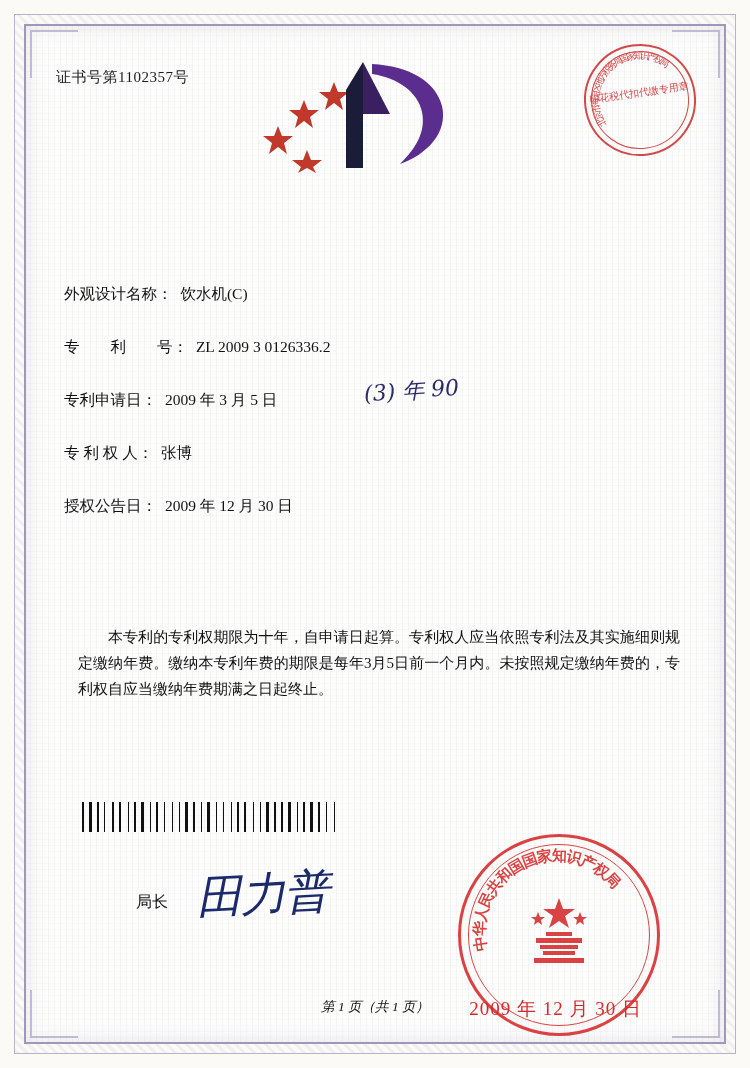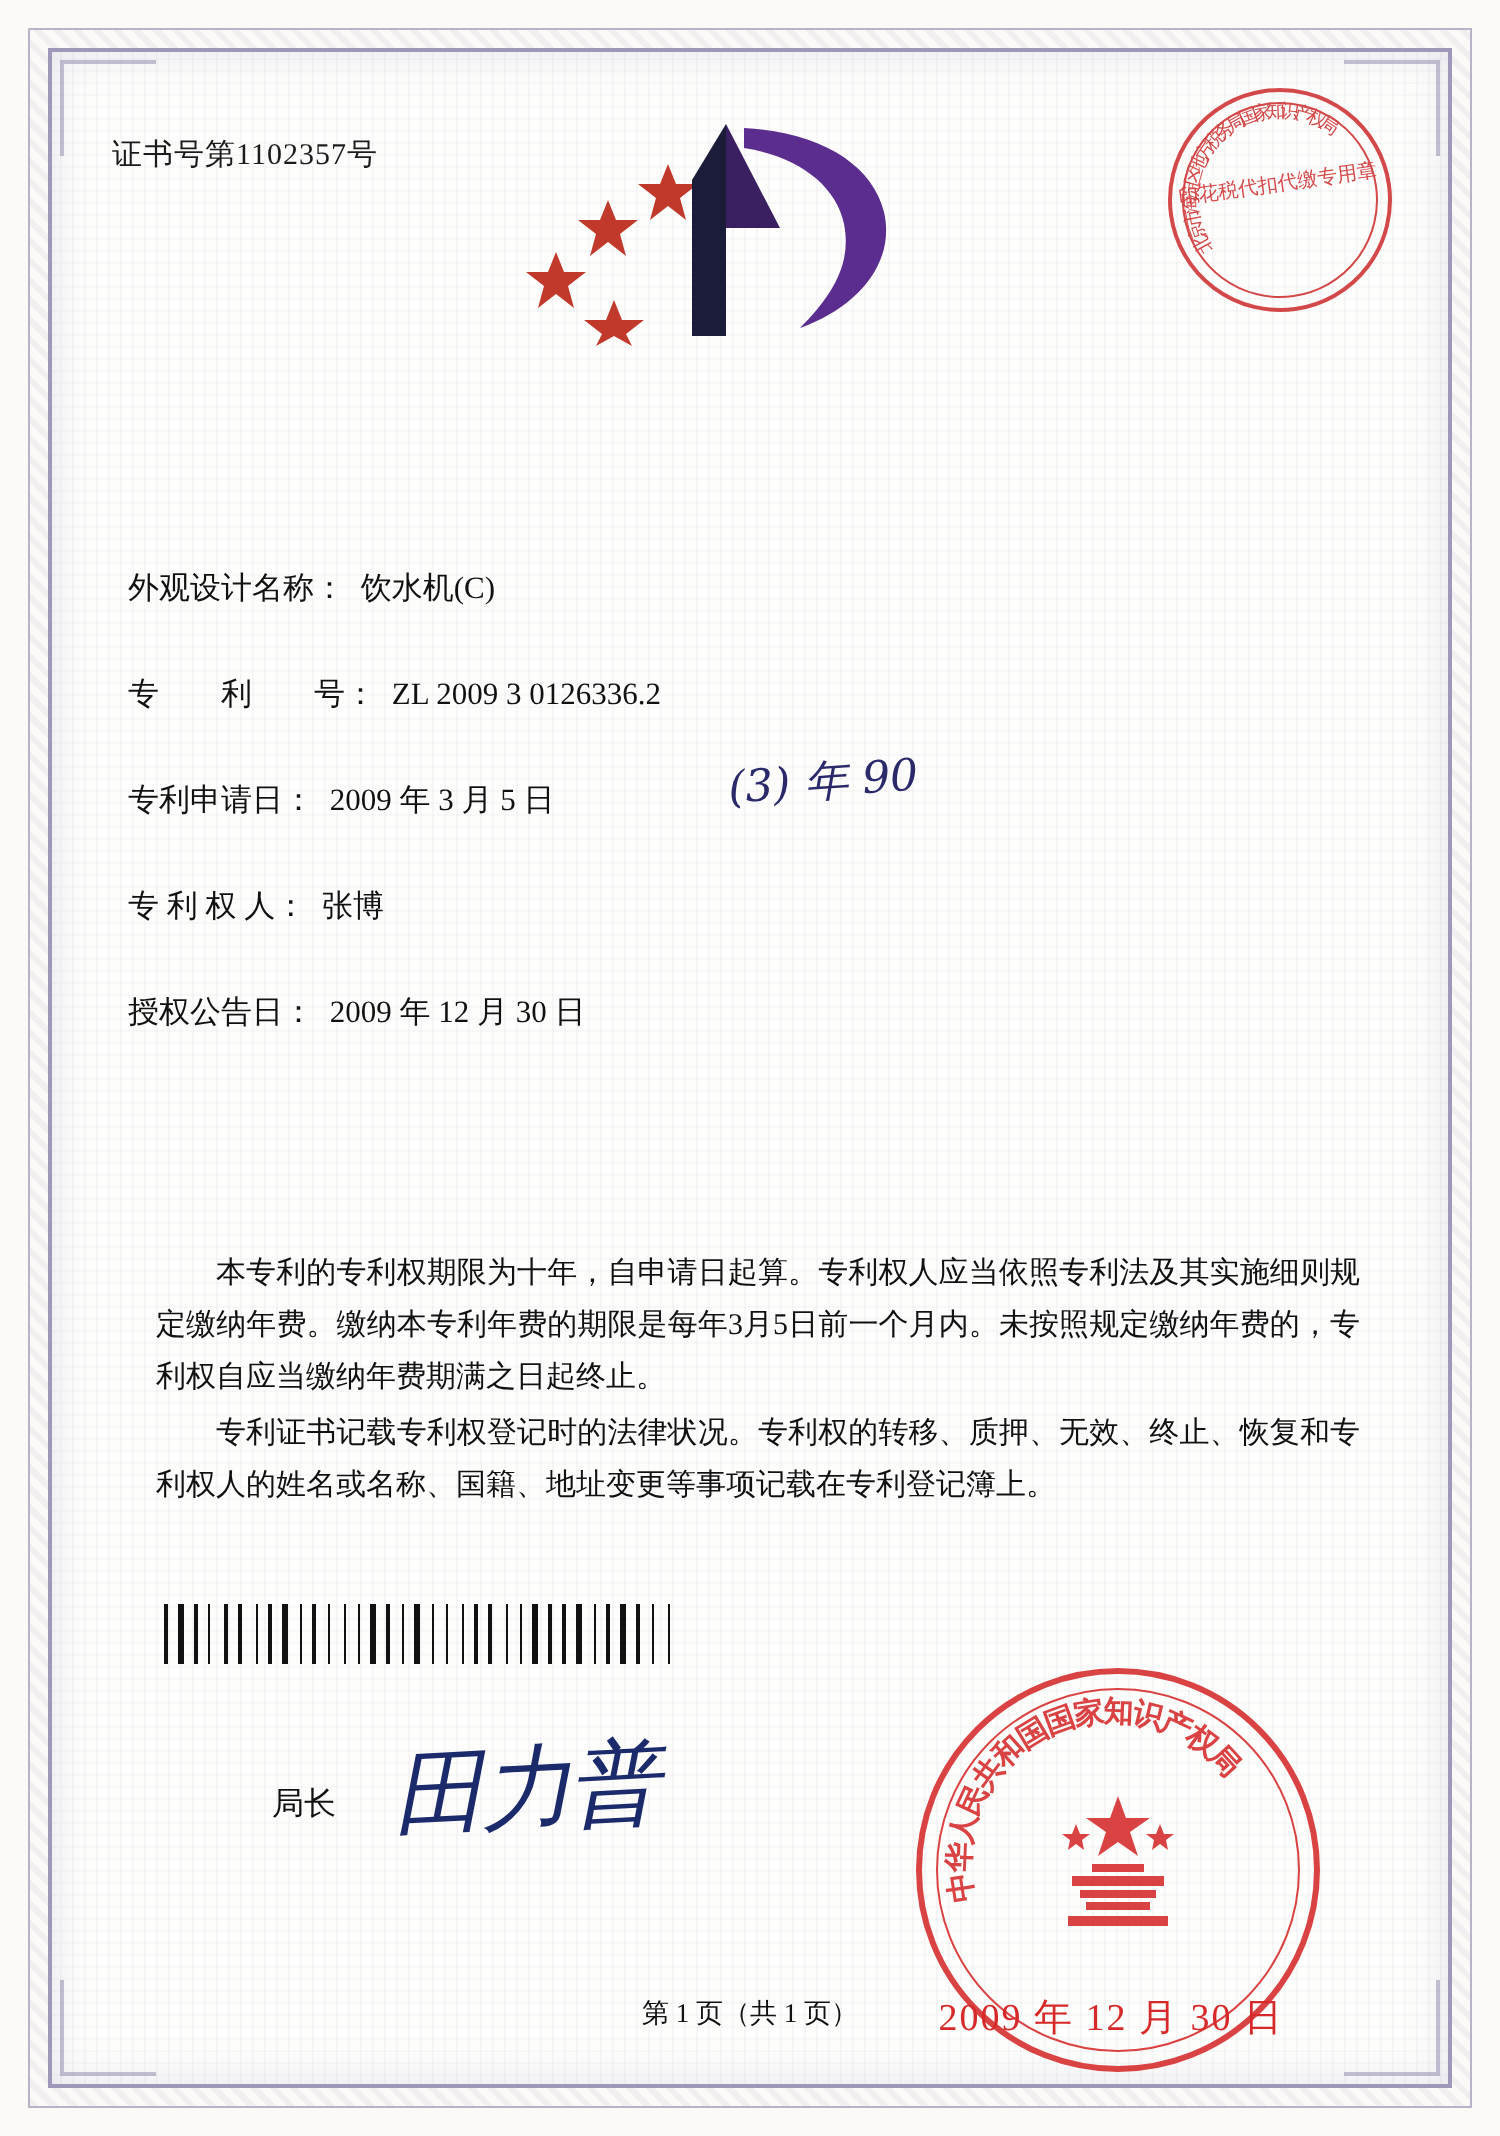--- a/index.html
+++ b/index.html
@@ -205,20 +205,21 @@
     font-size: 19px;
     color: #d62a2a;
     letter-spacing: 1px;
   }
   .page-footer {
     position: absolute;
     left: 0; right: 0; bottom: 8px;
     text-align: center;
     font-size: 13.5px;
     color: #111;
+    font-style: italic;
   }
 </style>
 </head>
 <body>
 
 <div class="page">
   <div class="border-outer"></div>
   <div class="border-mid"></div>
   <div class="guilloche"></div>
   <div class="border-inner-shade"></div>
@@ -292,21 +293,20 @@
         <span class="val">张博</span>
       </div>
       <div class="field">
         <span class="lbl">授权公告日：</span>
         <span class="val">2009 年 12 月 30 日</span>
       </div>
     </div>
 
     <div class="body-text">
       <p>本专利的专利权期限为十年，自申请日起算。专利权人应当依照专利法及其实施细则规定缴纳年费。缴纳本专利年费的期限是每年3月5日前一个月内。未按照规定缴纳年费的，专利权自应当缴纳年费期满之日起终止。</p>
-      <p>专利证书记载专利权登记时的法律状况。专利权的转移、质押、无效、终止、恢复和专利权人的姓名或名称、国籍、地址变更等事项记载在专利登记簿上。</p>
     </div>
 
     <div class="barcode" id="barcode">
         <div class="bar" style="left: 0px; width: 2px;"></div>
         <div class="bar" style="left: 7px; width: 3px;"></div>
         <div class="bar" style="left: 15px; width: 2px;"></div>
         <div class="bar" style="left: 22px; width: 1px;"></div>
         <div class="bar" style="left: 30px; width: 2px;"></div>
         <div class="bar" style="left: 37px; width: 2px;"></div>
         <div class="bar" style="left: 46px; width: 1px;"></div>

